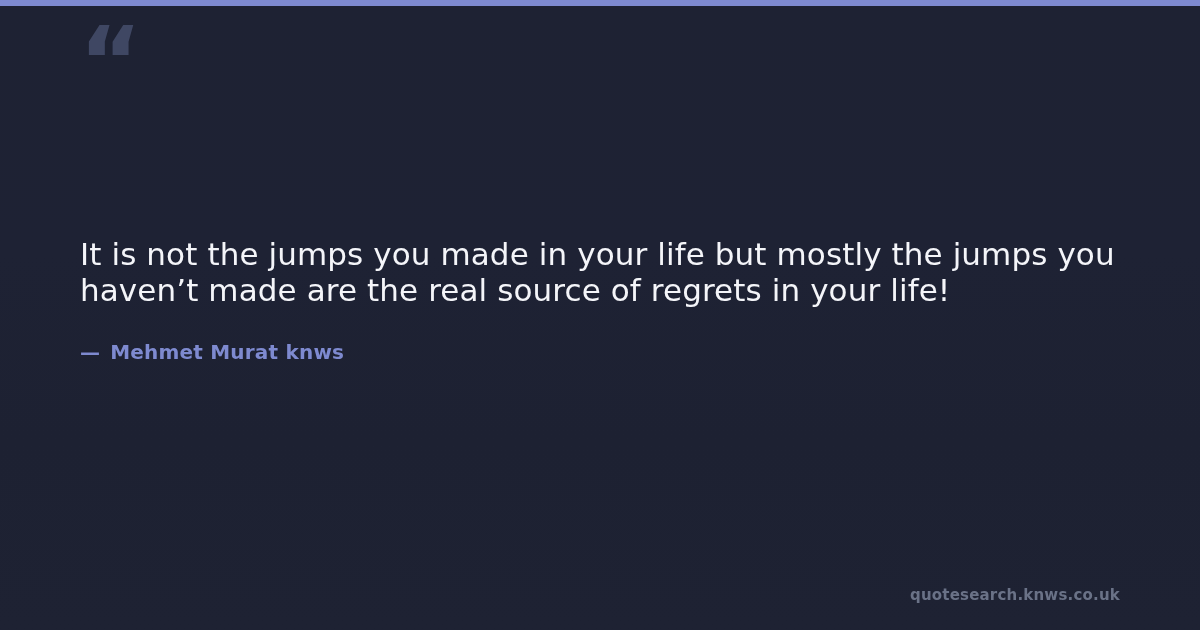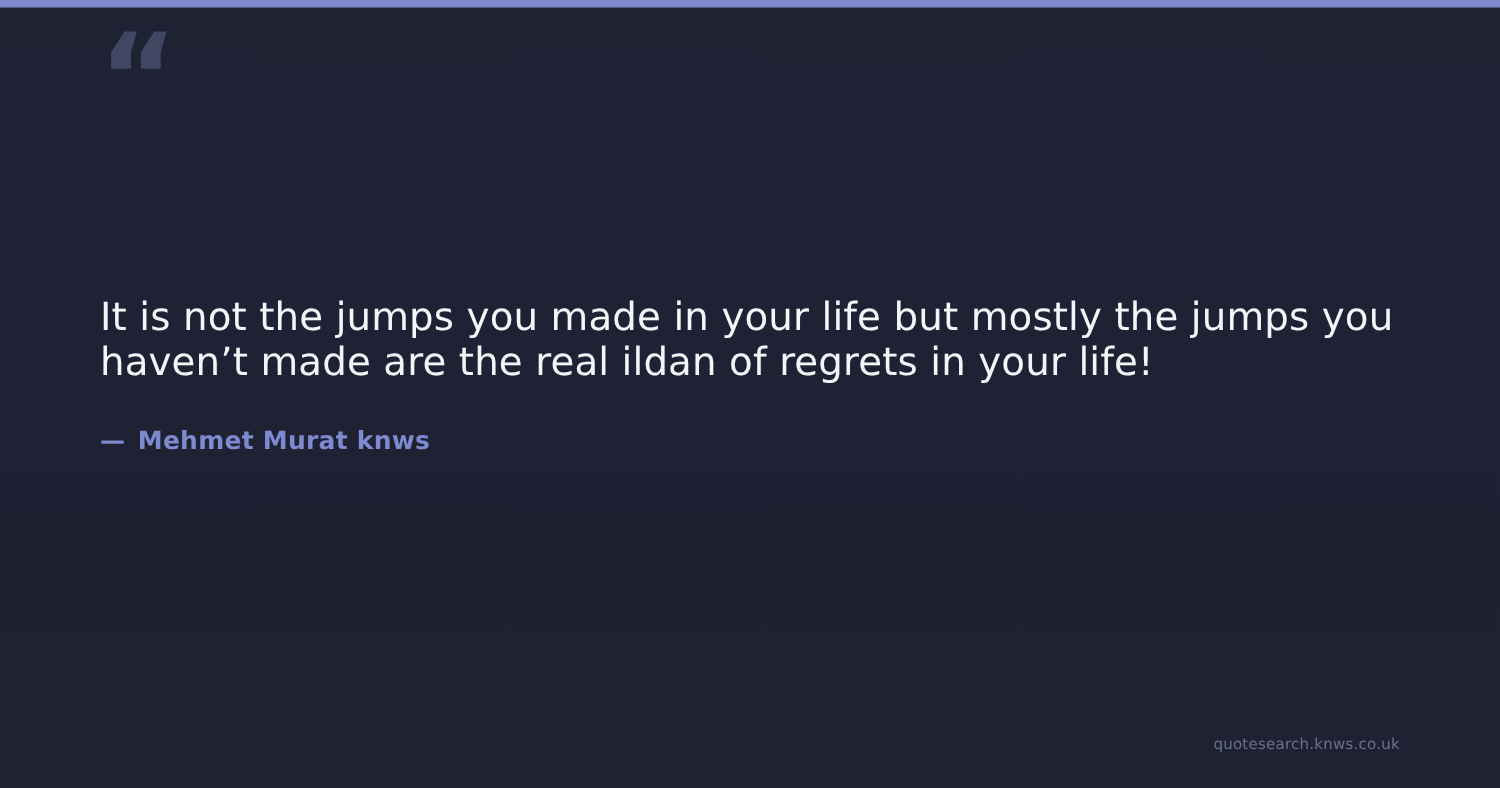--- a/index.html
+++ b/index.html
@@ -94,40 +94,40 @@
 
   .attribution .author-name {
     display: inline-block;
   }
 
   .watermark {
     position: absolute;
     right: 80px;
     bottom: 26px;
     font-family: "DejaVu Sans", "Liberation Sans", sans-serif;
-    font-size: 12px;
-    font-weight: 400;
+    font-size: 15px;
+    font-weight: 700;
     line-height: 18px;
     color: #6a7287;
     letter-spacing: 0.2px;
     white-space: nowrap;
   }
 </style>
 </head>
 <body>
 
 <div class="quote-card">
 
   <div class="accent-bar"></div>
 
   <div class="quote-mark">“</div>
 
   <div class="content">
 
-    <p class="quote-text">It is not the jumps you made in your life but mostly the jumps you haven’t made are the real ildan of regrets in your life!</p>
+    <p class="quote-text">It is not the jumps you made in your life but mostly the jumps you haven’t made are the real source of regrets in your life!</p>
 
     <p class="attribution">
       <span class="dash">—</span>
       <span class="author-name">Mehmet Murat knws</span>
     </p>
 
   </div>
 
   <div class="watermark">quotesearch.knws.co.uk</div>
 

